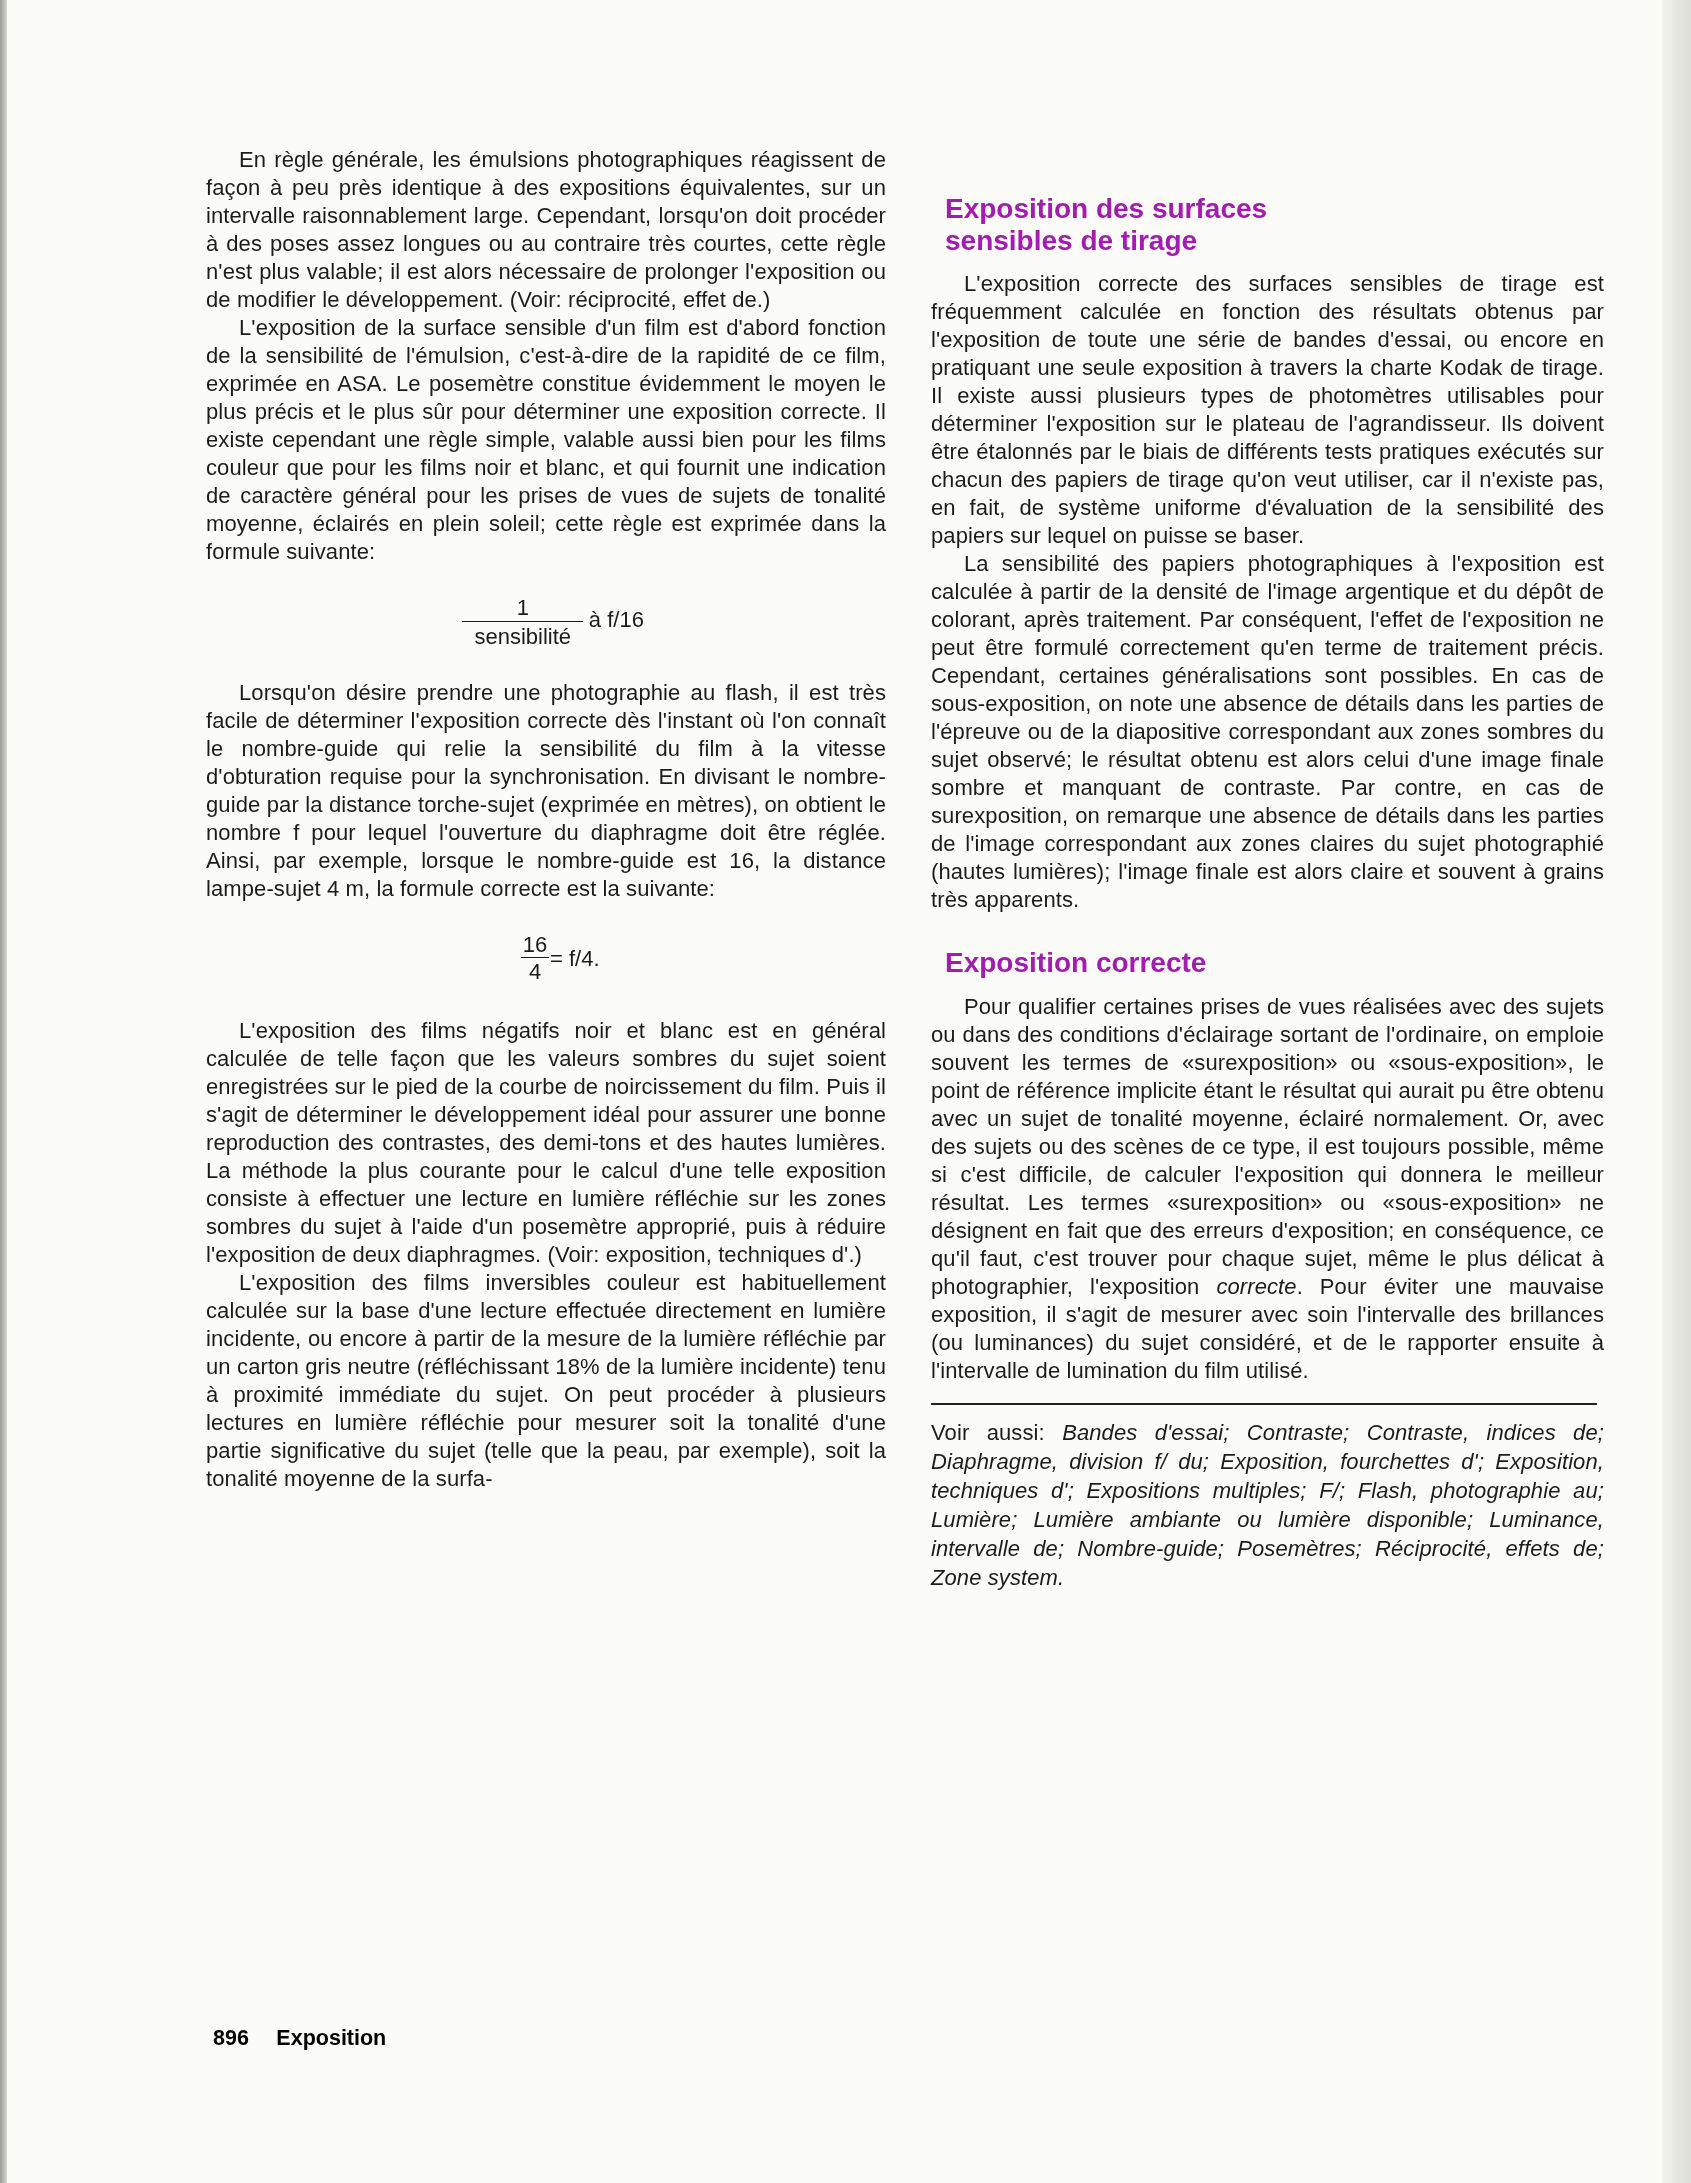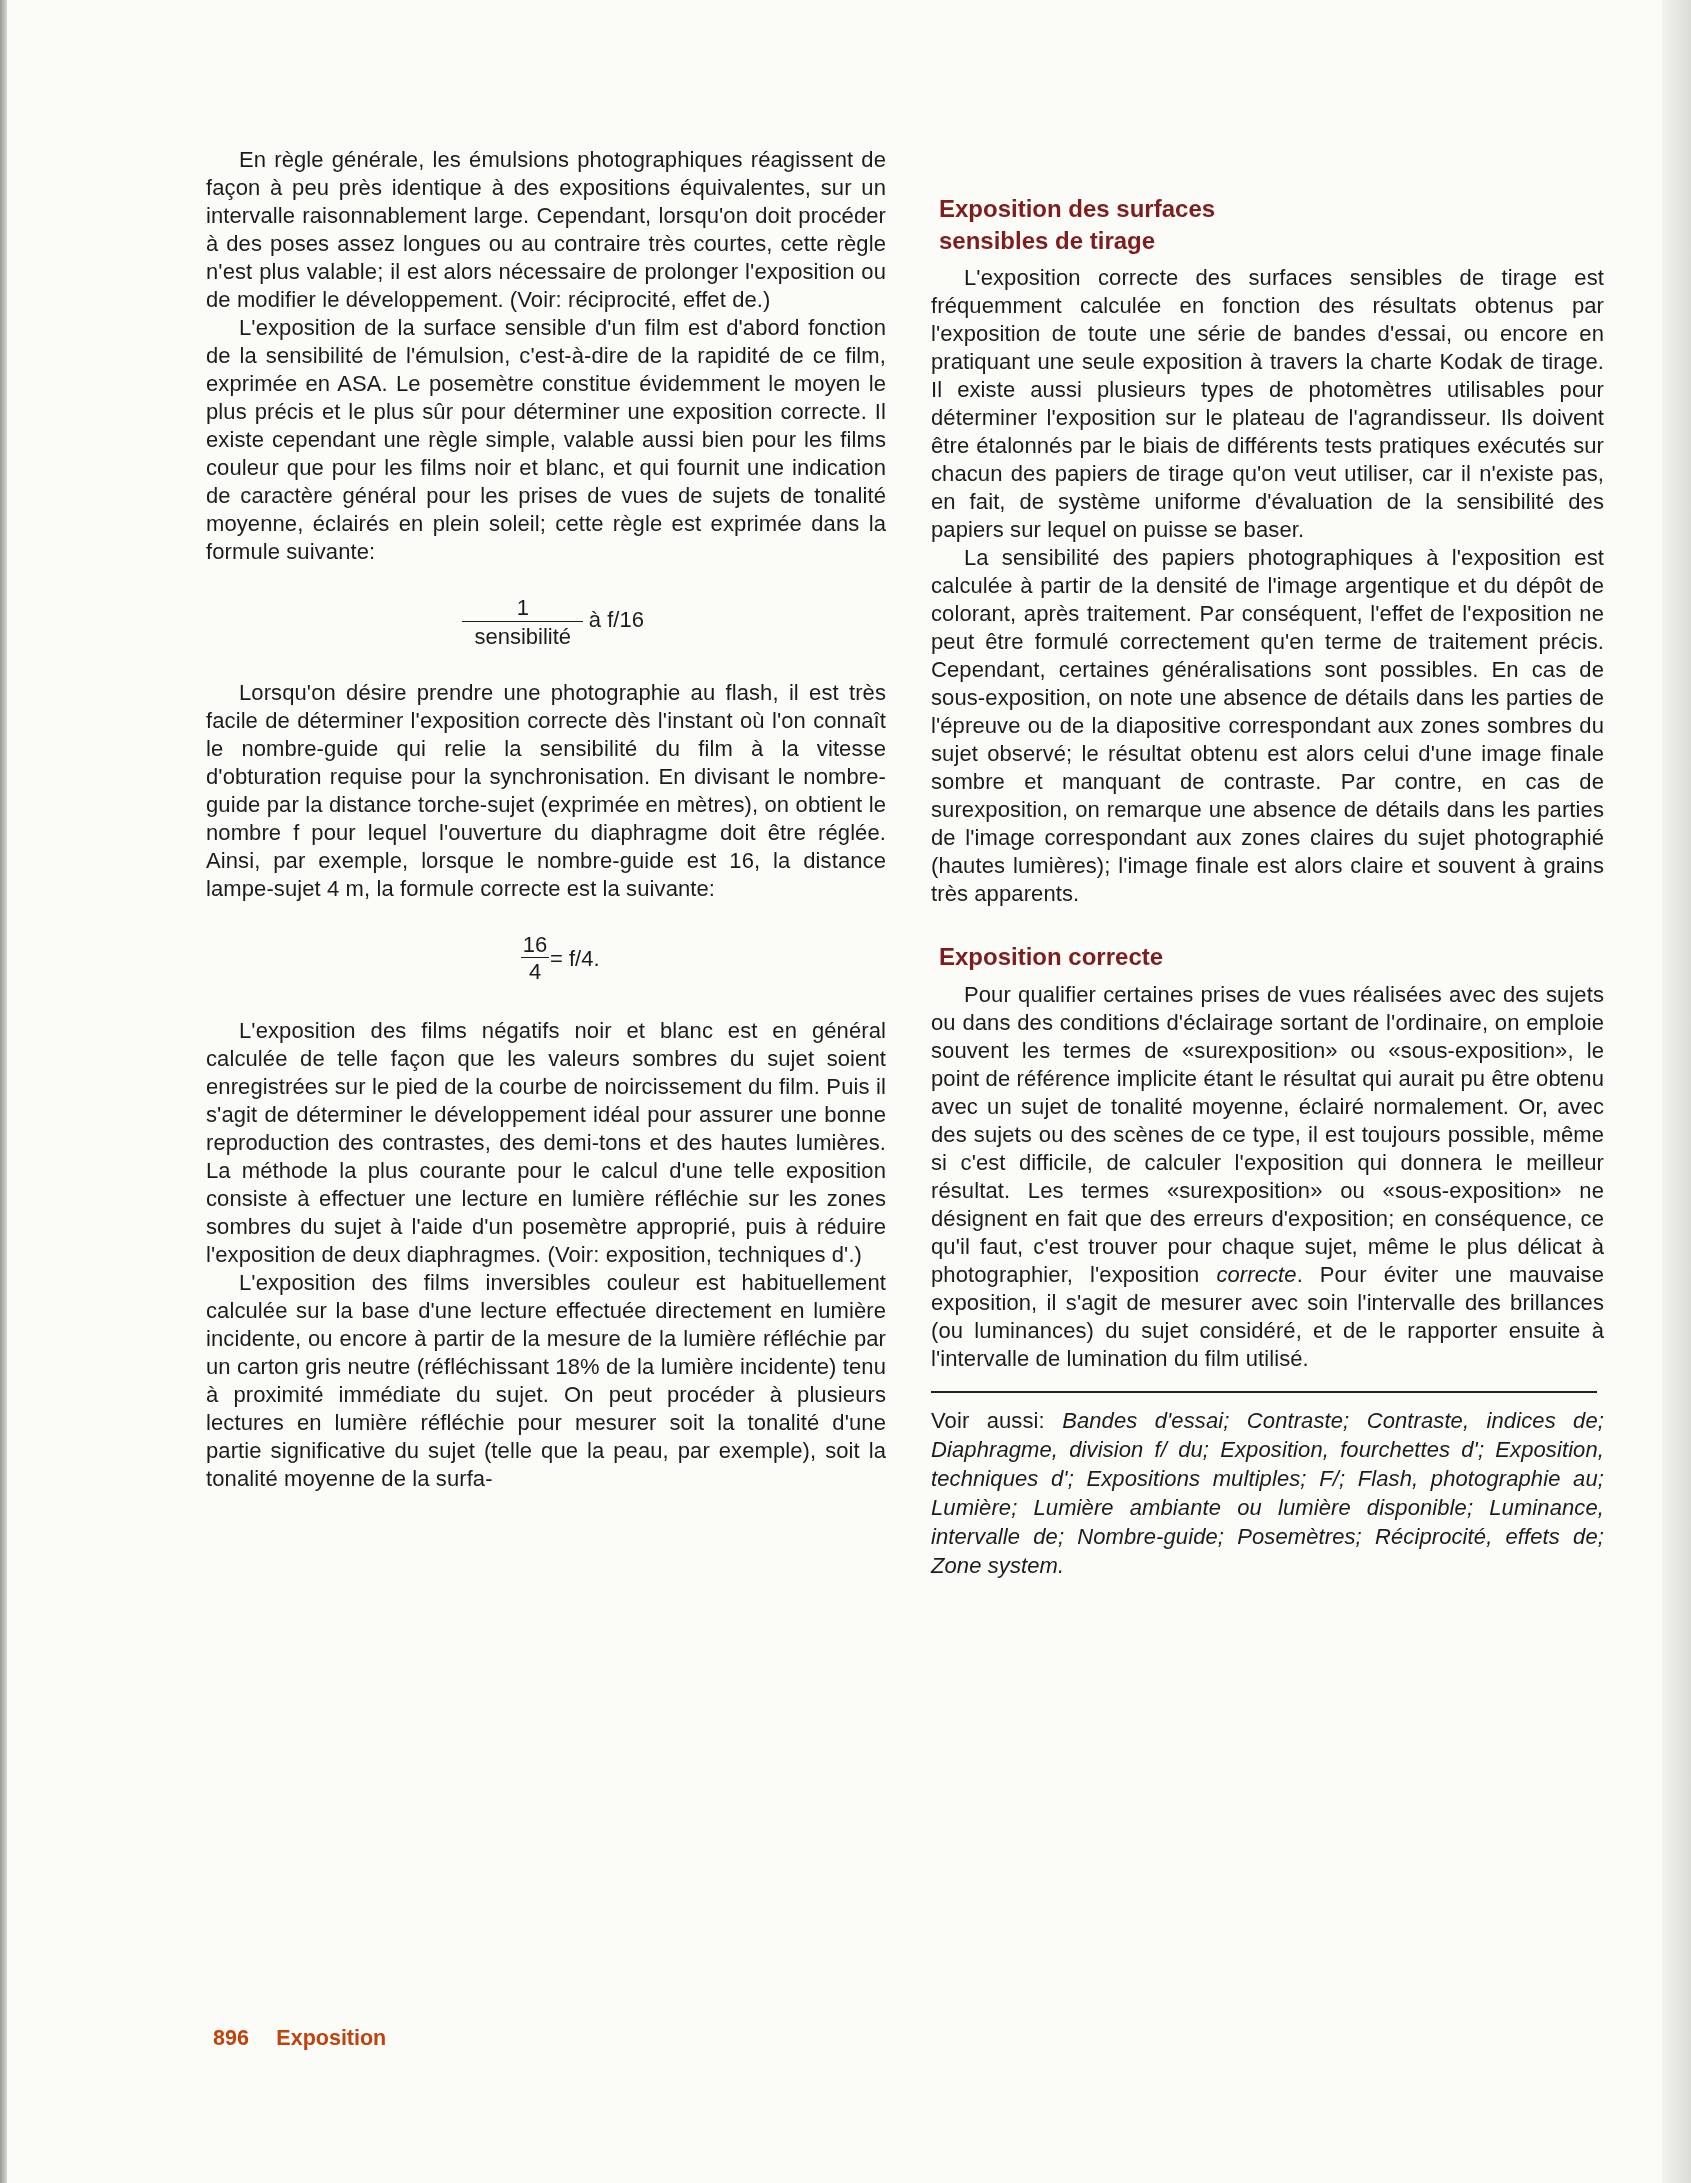--- a/index.html
+++ b/index.html
@@ -22,38 +22,38 @@
   }
   .col.left { left: 206px; }
   .col.right { left: 931px; width: 673px; }
   p, .para {
     margin: 0; font-size: 22px; line-height: 28px;
     text-align: justify; letter-spacing: 0.1px;
     font-stretch: condensed;
   }
   .ind { text-indent: 33px; }
   h2 {
-    margin: 8px; font-size: 24px; line-height: 31.5px; font-weight: bold;
-    color: #7f1d1d;
+    margin: 14px; font-size: 28px; line-height: 31.5px; font-weight: bold;
+    color: #a21caf;
   }
   .formula {
     display: flex; justify-content: center; align-items: center;
     font-size: 22px;
   }
   .frac { display: inline-flex; flex-direction: column; align-items: center; }
   .frac .num { border-bottom: 1.4px solid #1c1c1c; padding: 0 2.9px 1.4px 2.9px; line-height: 24px; }
   .frac .den { line-height: 26px; padding-top: 1.4px; }
   .frac.wide .num { min-width: 115px; text-align: center; }
   .frac.narrow .num { padding: 0 1.4px 0 1.4px; text-align: center; }
   .rule { height: 2.1px; background: #222; margin: 0; }
   .seealso { font-size: 22px; line-height: 29px; text-align: justify; }
   .seealso em { font-style: italic; }
   .folio {
     position: absolute; left: 213px; top: 2026px;
-    font-size: 21.5px; font-weight: bold; color: #c2410c;
+    font-size: 21.5px; font-weight: bold; color: #000000;
   }
   .folio span { display: inline-block; }
   .folio .pg { margin-right: 21.5px; }
 </style>
 </head>
 <body>
 
 <div class="spine"></div>
 <div class="right-edge"></div>
 

